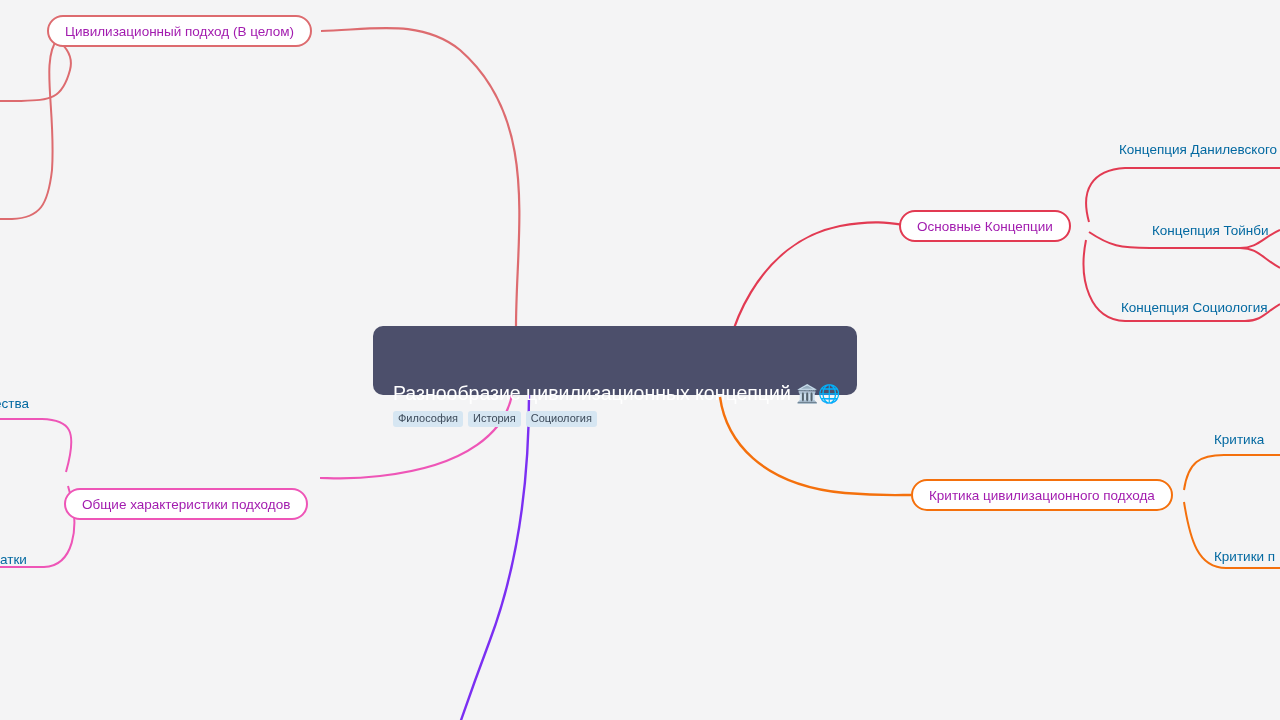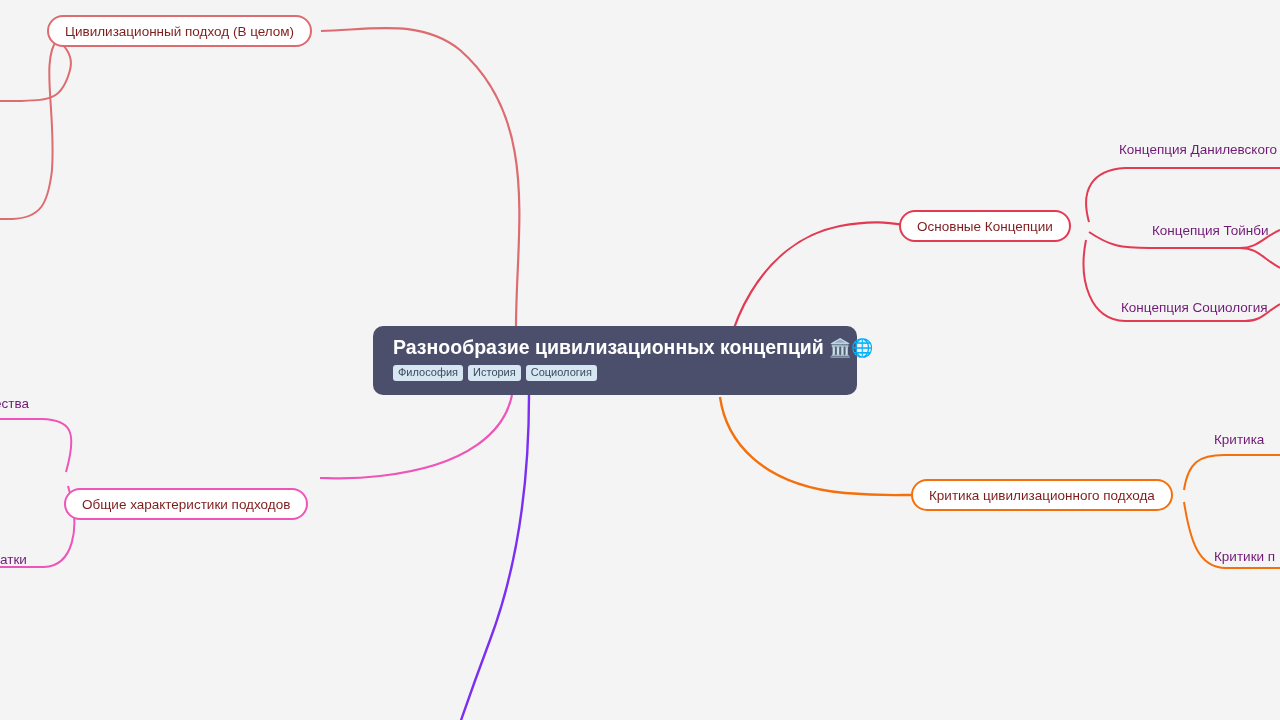--- a/index.html
+++ b/index.html
@@ -34,21 +34,22 @@
     background: #4c4f6b;
     border-radius: 10px;
     box-sizing: border-box;
     padding: 9px 18px 0 20px;
   }
   .root-title {
     color: #ffffff;
     font-size: 19.5px;
     line-height: 24px;
     white-space: nowrap;
-    font-weight: 700;
+    font-weight: 400;
+    margin-top: 46px;
   }
   .root-title .emoji {
     font-size: 18px;
     letter-spacing: 0px;
   }
   .root-tags {
     margin-top: 5px;
     display: flex;
     gap: 5px;
   }
@@ -67,31 +68,31 @@
     position: absolute;
     background: #ffffff;
     border-style: solid;
     border-width: 2px;
     border-radius: 999px;
     box-sizing: border-box;
     display: flex;
     align-items: center;
     justify-content: center;
     white-space: nowrap;
-    color: #7f1d1d;
+    color: #a21caf;
     font-size: 13.5px;
     height: 32px;
     padding: 0 16px;
   }
 
   
   .leaf {
     position: absolute;
     white-space: nowrap;
-    color: #701a75;
+    color: #0369a1;
     font-size: 13.5px;
     line-height: 18px;
   }
 </style>
 </head>
 <body>
 
 <div id="canvas">
 
   <svg id="links" viewBox="0 0 1280 720" xmlns="http://www.w3.org/2000/svg">

